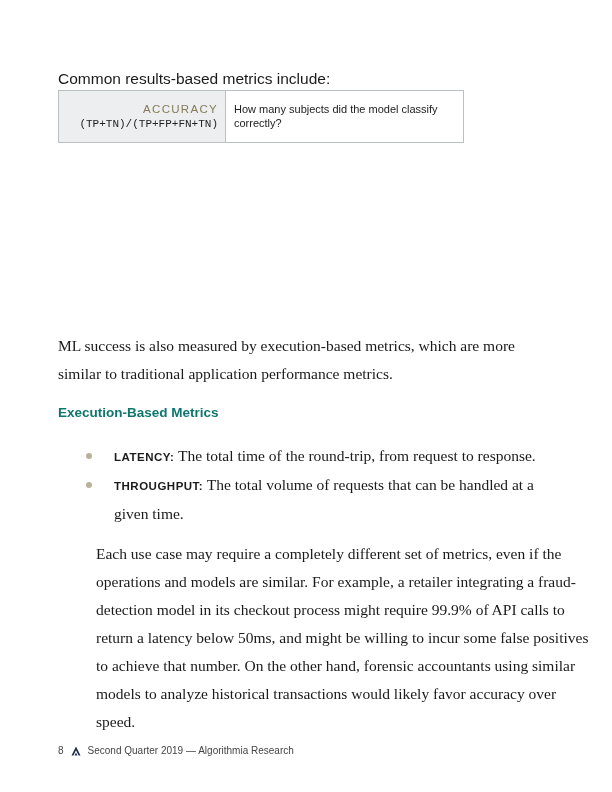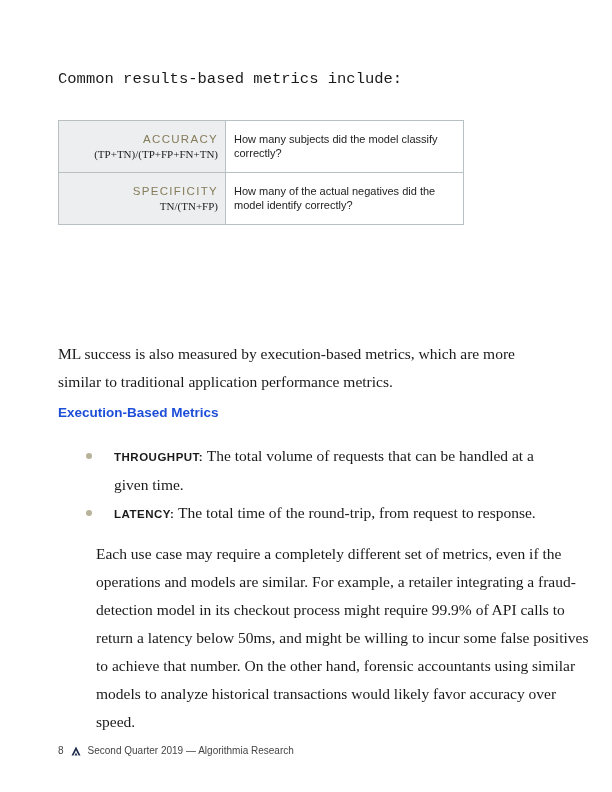--- a/index.html
+++ b/index.html
@@ -1,24 +1,24 @@
 <!DOCTYPE html>
 <html><head>
 <meta charset="utf-8">
 <style>
   html, body { margin: 0; padding: 0; background: #ffffff; }
   body { width: 612px; height: 792px; position: relative; overflow: hidden; }
 
   .intro {
     position: absolute; left: 58px; top: 70px;
-    font-family: Liberation Mono, monospace; font-size: 15.5px; color: #1a1a1a;
+    font-family: Liberation Sans, sans-serif; font-size: 15.5px; color: #1a1a1a;
   }
 
   .metrics-table {
-    position: absolute; left: 58px; top: 120px;
+    position: absolute; left: 58px; top: 90px;
     width: 406px; border-collapse: collapse;
     border: 1px solid #b8c0c4;
   }
   .metrics-table td {
     border: 1px solid #b8c0c4;
     height: 51px; padding: 0; vertical-align: middle;
   }
   .metrics-table td.term {
     width: 159px; background: #eceeef; text-align: right; padding-right: 7px;
   }
@@ -27,33 +27,33 @@
     font-family: "Liberation Sans", sans-serif; font-size: 11px; line-height: 13.5px;
     color: #222222;
   }
   .term-name {
     display: block;
     font-family: "Liberation Sans", sans-serif; font-size: 11.5px; letter-spacing: 1.3px;
     color: #857c5a; line-height: 15px;
   }
   .term-formula {
     display: block;
-    font-family: Liberation Serif, serif; font-size: 11px; color: #222222; line-height: 14px;
+    font-family: Liberation Mono, monospace; font-size: 11px; color: #222222; line-height: 14px;
   }
 
   .para {
     position: absolute; left: 58px;
     font-family: "Liberation Serif", serif; font-size: 15.5px; line-height: 28px; color: #1a1a1a;
     margin: 0;
   }
-  .para1 { top: 340px; width: 470px; }
+  .para1 { top: 332px; width: 470px; }
 
   .section-heading {
     position: absolute; left: 58px; top: 405px;
-    font-family: "Liberation Sans", sans-serif; font-size: 13.5px; font-weight: bold; color: #1d4ed8;
+    font-family: "Liberation Sans", sans-serif; font-size: 13.5px; font-weight: bold; color: #0f766e;
     margin: 0;
   }
 
   .bullets {
     position: absolute; left: 86px; top: 442px; width: 470px;
     list-style: none; margin: 0; padding: 0;
   }
   .bullets li {
     position: relative; padding-left: 28px;
     font-family: "Liberation Serif", serif; font-size: 15.5px; line-height: 28px; color: #1a1a1a;
@@ -83,42 +83,35 @@
 
 <table class="metrics-table">
   <tbody>
     <tr>
       <td class="term">
         <span class="term-name">ACCURACY</span>
         <span class="term-formula">(TP+TN)/(TP+FP+FN+TN)</span>
       </td>
       <td class="desc">How many subjects did the model classify correctly?</td>
     </tr>
-    <tr>
-      <td class="term">
-        <span class="term-name">SPECIFICITY</span>
-        <span class="term-formula">TN/(TN+FP)</span>
-      </td>
-      <td class="desc">How many of the actual negatives did the model identify correctly?</td>
-    </tr>
   </tbody>
 </table>
 
 <p class="para para1">ML success is also measured by execution-based metrics, which are more similar to traditional application performance metrics.</p>
 
 <h3 class="section-heading">Execution-Based Metrics</h3>
 
 <ul class="bullets">
   <li>
     <span class="bullet-dot"></span>
-    <span class="bullet-term">THROUGHPUT:</span><span> The total volume of requests that can be handled at a given time.</span>
+    <span class="bullet-term">LATENCY:</span><span> The total time of the round-trip, from request to response.</span>
   </li>
   <li>
     <span class="bullet-dot"></span>
-    <span class="bullet-term">LATENCY:</span><span> The total time of the round-trip, from request to response.</span>
+    <span class="bullet-term">THROUGHPUT:</span><span> The total volume of requests that can be handled at a given time.</span>
   </li>
 </ul>
 
 <p class="para para2">Each use case may require a completely different set of metrics, even if the operations and models are similar. For example, a retailer integrating a fraud-detection model in its checkout process might require 99.9% of API calls to return a latency below 50ms, and might be willing to incur some false positives to achieve that number. On the other hand, forensic accountants using similar models to analyze historical transactions would likely favor accuracy over speed.</p>
 
 <div class="footer">
   <span>8</span>
   <span class="logo-icon">
     <svg width="10" height="10" viewBox="0 0 10 10">
       <path d="M5 0.5 L9.5 9.5 L7.6 9.5 L5 4.2 L2.4 9.5 L0.5 9.5 Z" fill="#1e2a4a"></path>

